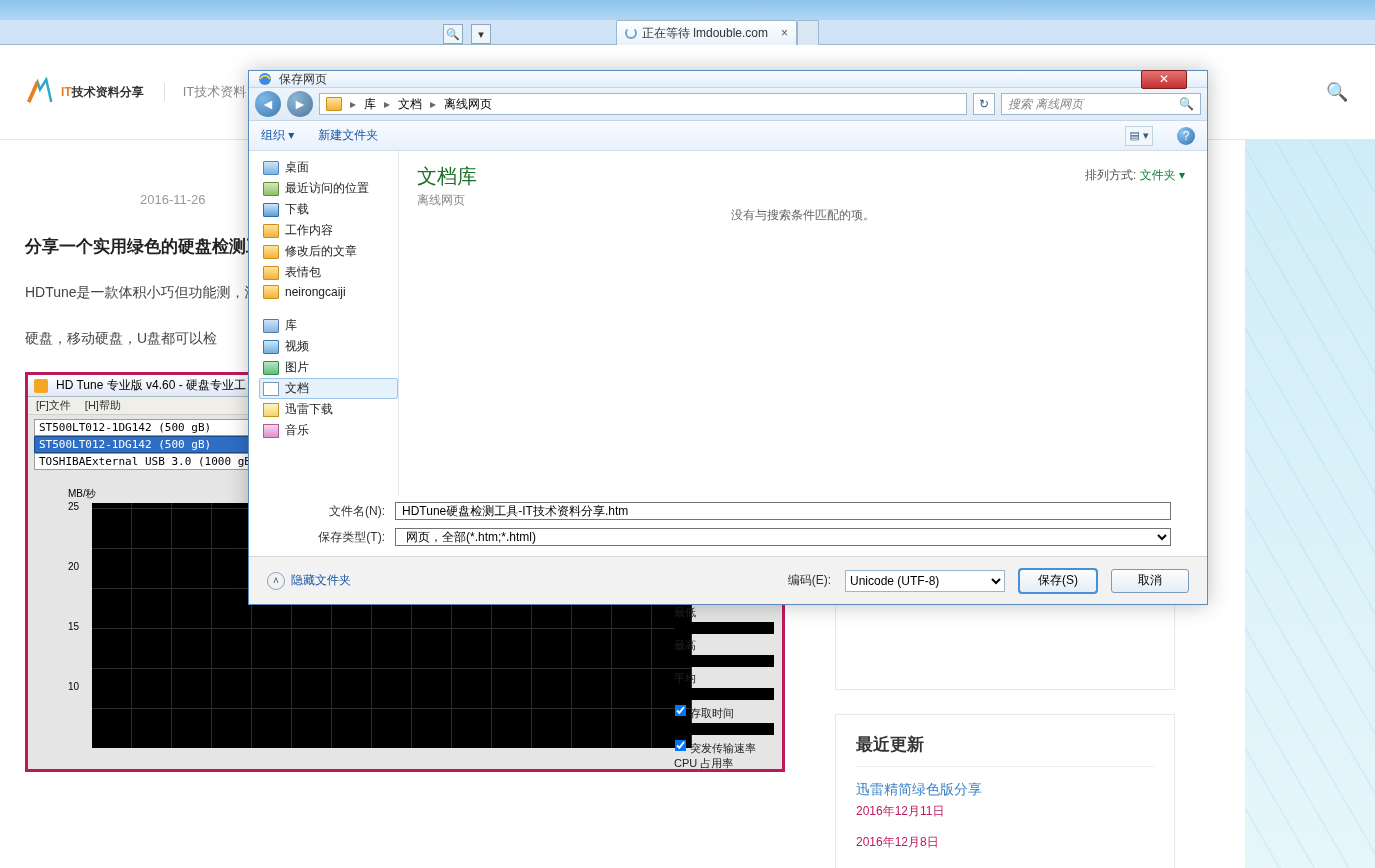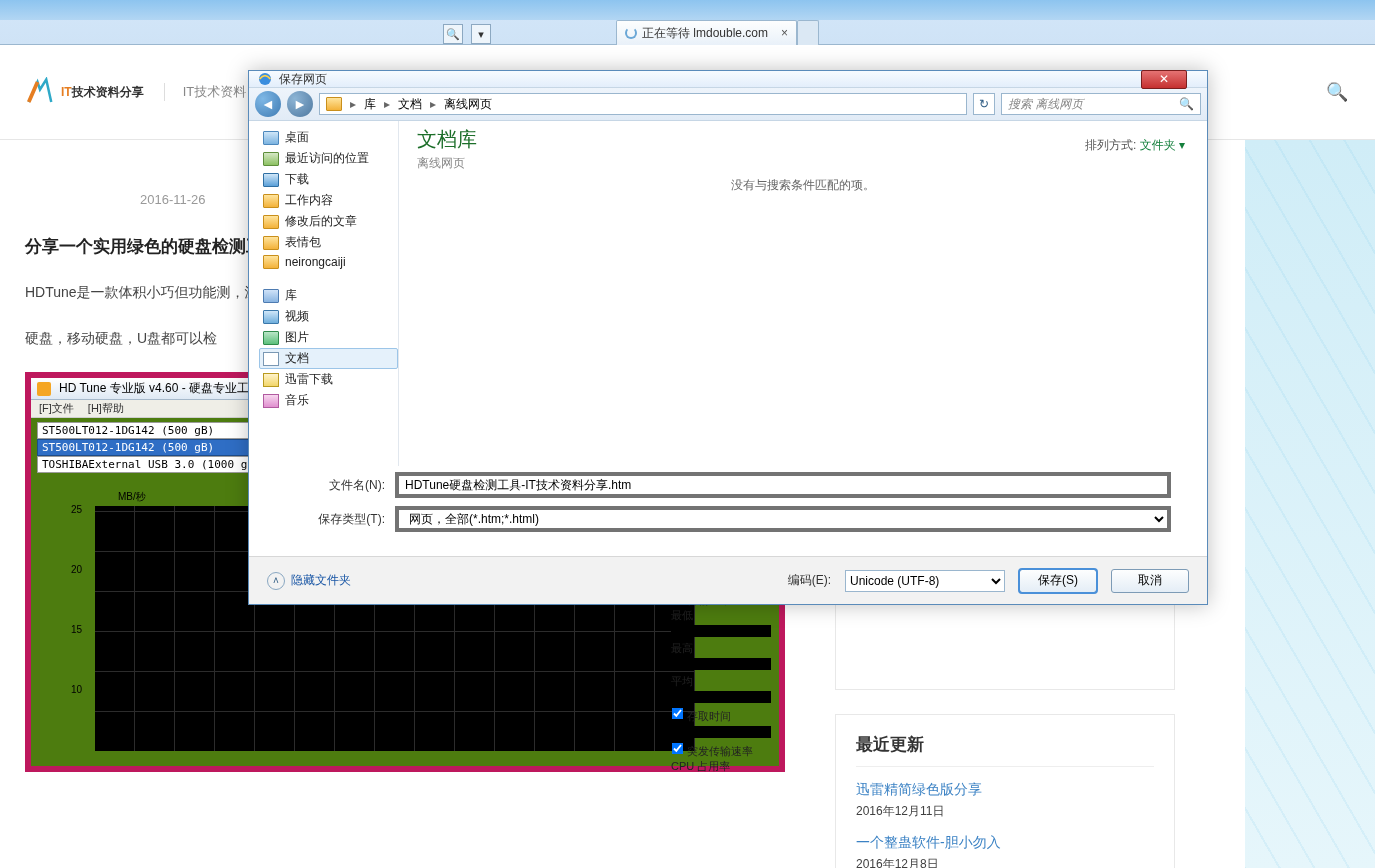--- a/index.html
+++ b/index.html
@@ -29,49 +29,49 @@
 .search-btn { margin-left:auto; width:24px; height:24px; color:#888; font-size:18px; display:flex; align-items:center; justify-content:center; border:1px solid transparent;}
 .chev { width:18px; height:18px; margin-left:14px; color:#888; display:flex; align-items:center; justify-content:center;}
 
 .content { display:flex; padding: 0 25px; gap: 50px;}
 .left { width: 760px; }
 .date { color:#999; font-size:13px; margin:52px 0 28px 115px;}
 .h2 { font-size:17px; font-weight:700; color:#222; margin-bottom:18px;}
 .p { font-size:14px; color:#444; line-height:2.3; margin-bottom:14px;}
 
 
-.hdtune { position:relative; margin-top:18px; width:760px; height:400px; background:#4d7c0f; border:6px solid #be185d; font-size:12px;}
+.hdtune { position:relative; margin-top:18px; width:760px; height:400px; background:#e5e5e5; border:3px solid #be185d; font-size:12px;}
 .hdtune .tbar{position:absolute;left:0;top:0;right:0;height:22px;background:linear-gradient(#fff,#dfe9f4);border-bottom:1px solid #a5b8ca;display:flex;align-items:center;gap:8px;padding:0 6px;}
 .hdtune .tbar .tico{width:14px;height:14px;background:#f5a623;border-radius:2px;}
 .hdtune .menu{position:absolute;left:0;top:22px;right:0;height:18px;border-bottom:1px solid #cfcfcf;padding:1px 8px;font-size:11px;color:#333;background:#efeee7;display:flex;gap:14px;}
 .hdtune .drivelist{position:absolute;left:6px;top:44px;width:300px;}
 .drivelist .drow{font-family:Consolas,monospace;font-size:11px;background:#fff;border:1px solid #9c9c9c;padding:1px 4px;}
 .drivelist .drow.sel{background:#2f6ec5;color:#fff;border-color:#1d4c8a;}
 .hdtune .start{position:absolute; right:16px; top:122px; width:54px; height:20px; background:linear-gradient(#fdfdfd,#e7e7e7); border:1px solid #8c8c8c; font-size:12px; display:flex;align-items:center;justify-content:center;}
 .hdtune .opts{position:absolute; right:8px; top:148px; width:100px; font-size:11px; color:#222;}
 .opts label{display:block; line-height:16px;}
 .opts input[type=checkbox],.opts input[type=radio]{margin-right:3px; transform:scale(0.9);}
 .opts .bar{height:12px;background:#000;margin:2px 0 4px;}
 .opts .numbox{width:44px;border:1px solid #999;background:#f4f4f4;display:inline-block;padding:0 3px;}
 .hdtune .graph{position:absolute; left:64px; top:128px; width:600px; height:245px; background:#000;}
 .graph-grid{position:absolute; inset:0; background:
   repeating-linear-gradient(0deg, transparent 0 39px, #2c2c2c 39px 40px),
   repeating-linear-gradient(90deg, transparent 0 39px, #2c2c2c 39px 40px);}
 .hdtune .ylab{position:absolute; left:40px; font-size:10px; color:#000;}
 .hdtune .ylab.a{top:126px;} .hdtune .ylab.b{top:186px;} .hdtune .ylab.c{top:246px;} .hdtune .ylab.d{top:306px;}
-.hdtune .unitl{position:absolute; left:40px; top:112px; font-size:10px;margin-left:47px;}
+.hdtune .unitl{position:absolute; left:40px; top:112px; font-size:10px;}
 .hdtune .rlab{position:absolute; right:120px; font-size:10px;}
 .hdtune .rlab.a{top:126px;} .hdtune .unitr{position:absolute; right:120px; top:112px; font-size:10px;}
 
 
 .right { width:340px; padding-top:40px;}
 .side-box{ border:1px solid #e8e8e8; background:#fff; padding:18px 20px; margin-bottom:24px;}
 .side-box h3{font-size:17px;color:#333;margin-bottom:14px;border-bottom:1px solid #eee;padding-bottom:10px;}
 .side-box a{color:#3b82c4;text-decoration:none;font-size:14px;display:block;margin-bottom:4px;}
-.side-box .d{color:#404040;font-size:12px;margin-bottom:14px;}
+.side-box .d{color:#be185d;font-size:12px;margin-bottom:14px;}
 
 
 .dlg { position:absolute; left:248px; top:70px; width:960px; height:535px; background:#fff; border:1px solid #5a8bba; box-shadow:0 0 20px rgba(0,0,0,.25); }
 .dlg .titlebar { height:17px; background:linear-gradient(#f7fbff,#e3eefb); display:flex; align-items:center; padding:0 20px 0 8px; gap:6px; border-bottom:1px solid #c6d6e5;}
 .titlebar .ie-ico{width:16px;height:16px;}
 .titlebar .ttl{font-size:12px;color:#333;}
 .titlebar .spacer{flex:1;}
 .titlebar .closebtn{width:46px;height:19px;background:linear-gradient(#e57373,#c53030);border:1px solid #7a1e1e;border-radius:2px;color:#fff;display:flex;align-items:center;justify-content:center;font-size:12px;}
 
 .dlg .nav-row{height:33px; background:linear-gradient(#eef4fb,#e1ebf6); display:flex; align-items:center; padding:0 6px; gap:6px; border-bottom:1px solid #c6d6e5;}
@@ -99,31 +99,31 @@
 .ico-folder{background:linear-gradient(#ffe49c,#f3b23a);border:1px solid #c98f1b;border-radius:1px;}
 .ico-desktop{background:linear-gradient(#cfe6f8,#7bb3e0);border:1px solid #4d88bc;border-radius:1px;}
 .ico-recent{background:linear-gradient(#d5e7c4,#8cc162);border:1px solid #5e8e3b;border-radius:1px;}
 .ico-dl{background:linear-gradient(#cfe6f8,#5ba0d8);border:1px solid #2f6fa3;border-radius:1px;}
 .ico-lib{background:linear-gradient(#cfe2f8,#89b4e1);border:1px solid #4d7bb1;border-radius:1px;}
 .ico-video{background:linear-gradient(#cfe6f8,#6faedc);border:1px solid #3b78aa;border-radius:1px;}
 .ico-pic{background:linear-gradient(#b9e5c6,#5cc07c);border:1px solid #2f8b4b;border-radius:1px;}
 .ico-doc{background:#fff;border:1px solid #7a98b4;}
 .ico-thunder{background:linear-gradient(#fff3c9,#f2d66a);border:1px solid #b99a1e;}
 .ico-music{background:linear-gradient(#f7d7ef,#e08fcf);border:1px solid #b15aa0;}
-.pane{flex:1;position:relative;padding:5px 18px;}
+.pane{flex:1;position:relative;padding:12px 18px;}
 .pane h2{color:#1d6f2a;font-size:20px;font-weight:400;}
 .pane .sub{color:#888;font-size:12px;margin-top:2px;}
 .pane .sort{position:absolute;right:22px;top:16px;font-size:12px;color:#555;}
 .pane .sort a{color:#15803d;}
 .pane .empty{position:absolute;left:0;right:0;top:56px;text-align:center;font-size:12px;color:#666;}
 
 .dlg .fields{padding:6px 36px 0 58px;font-size:12px;}
 .fields .row{display:flex;align-items:center;gap:10px;margin-bottom:8px;}
 .fields .row label{width:78px;text-align:right;color:#333;}
-.fields select, .fields input[type=text]{flex:1;height:26px;border:4px solid #737373;background:#fff;font-size:12px;padding:0 6px;}
+.fields select, .fields input[type=text]{flex:1;height:18px;border:1px solid #737373;background:#fff;font-size:12px;padding:0 6px;}
 
 .dlg .footer{position:absolute;left:0;bottom:0;right:0;height:48px;background:#f2f2f2;border-top:1px solid #d7d7d7;display:flex;align-items:center;padding:0 18px;gap:14px;font-size:12px;}
 .footer .collapse{display:flex;align-items:center;gap:6px;color:#1956a5;}
 .footer .collapse .circ{width:18px;height:18px;border-radius:50%;border:1px solid #8aa8c2;display:flex;align-items:center;justify-content:center;color:#2c5a82;font-size:10px;}
 .footer .spacer{flex:1;}
 .footer label{color:#333;}
 .footer select{width:160px;height:22px;border:1px solid #9ab6ce;background:#fff;font-size:12px;}
 .footer .btn{width:78px;height:24px;border:1px solid #7d9bb6;background:linear-gradient(#fdfefe,#e4edf6);display:flex;align-items:center;justify-content:center;border-radius:3px;}
 .footer .btn.primary{outline:2px solid #4a90d9;outline-offset:-1px;}
 </style>
@@ -213,21 +213,20 @@
         </div>
       </div>
     </div>
 
     <div class="right">
       <div class="side-box" style="height:510px;"></div>
       <div class="side-box">
         <h3>最近更新</h3>
         <a>迅雷精简绿色版分享</a>
         <div class="d">2016年12月11日</div>
-        <a>一个整蛊软件-胆小勿入</a>
         <div class="d">2016年12月8日</div>
 
       </div>
     </div>
   </div>
 </div>
 
 <div class="dlg">
   <div class="titlebar">
     <svg class="ie-ico" viewBox="0 0 24 24">
@@ -251,20 +250,27 @@
       <span class="sep">▸</span>
       <span class="crumb">离线网页</span>
     </div>
     <div class="refresh">↻</div>
     <div class="searchfield">
       <span>搜索 离线网页</span>
       <span class="mag">🔍</span>
     </div>
   </div>
 
+  <div class="toolbar">
+    <a>组织 ▾</a>
+    <a>新建文件夹</a>
+    <span class="spacer"></span>
+    <div class="iconbtn">▤ ▾</div>
+    <div class="help">?</div>
+  </div>
 
   <div class="body">
     <div class="tree">
       <div class="item">
           <span class="tico ico-desktop"></span>
           <span>桌面</span>
         </div>
       <div class="item">
           <span class="tico ico-recent"></span>
           <span>最近访问的位置</span>

